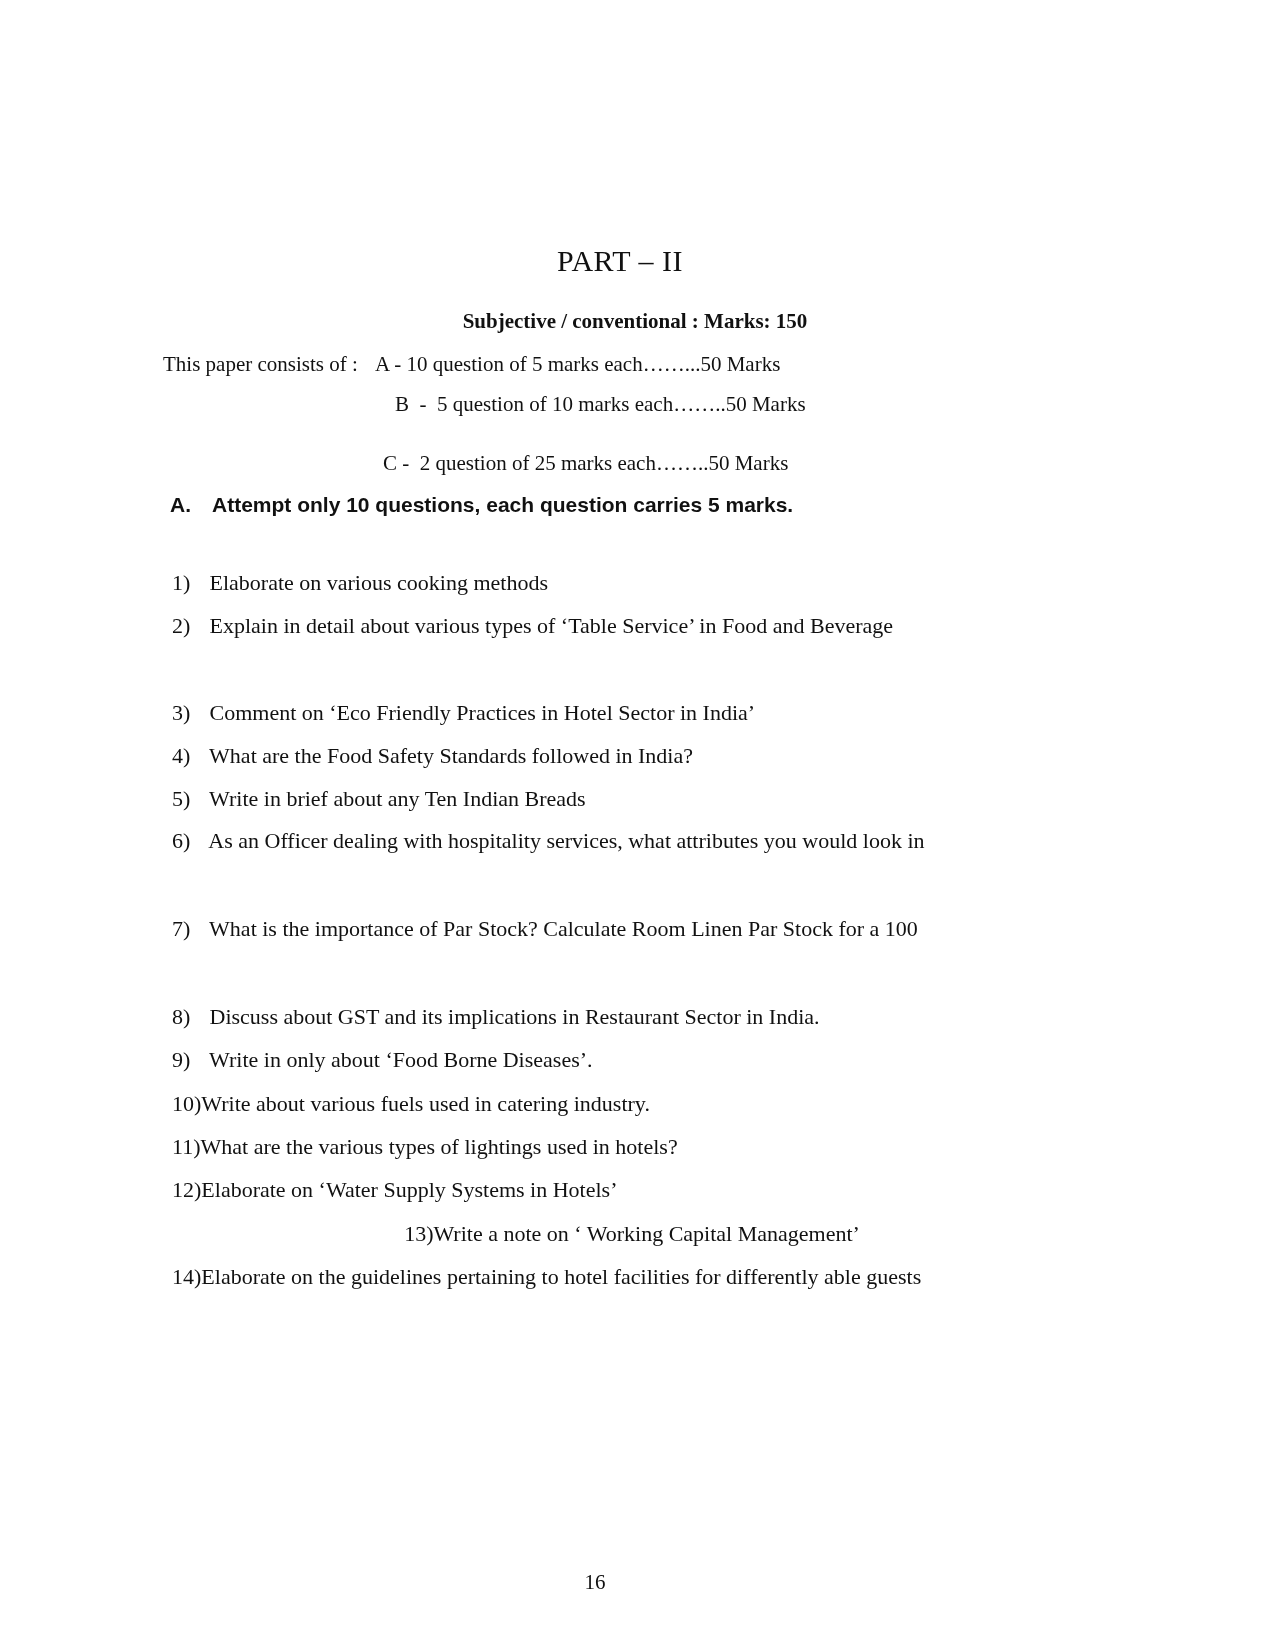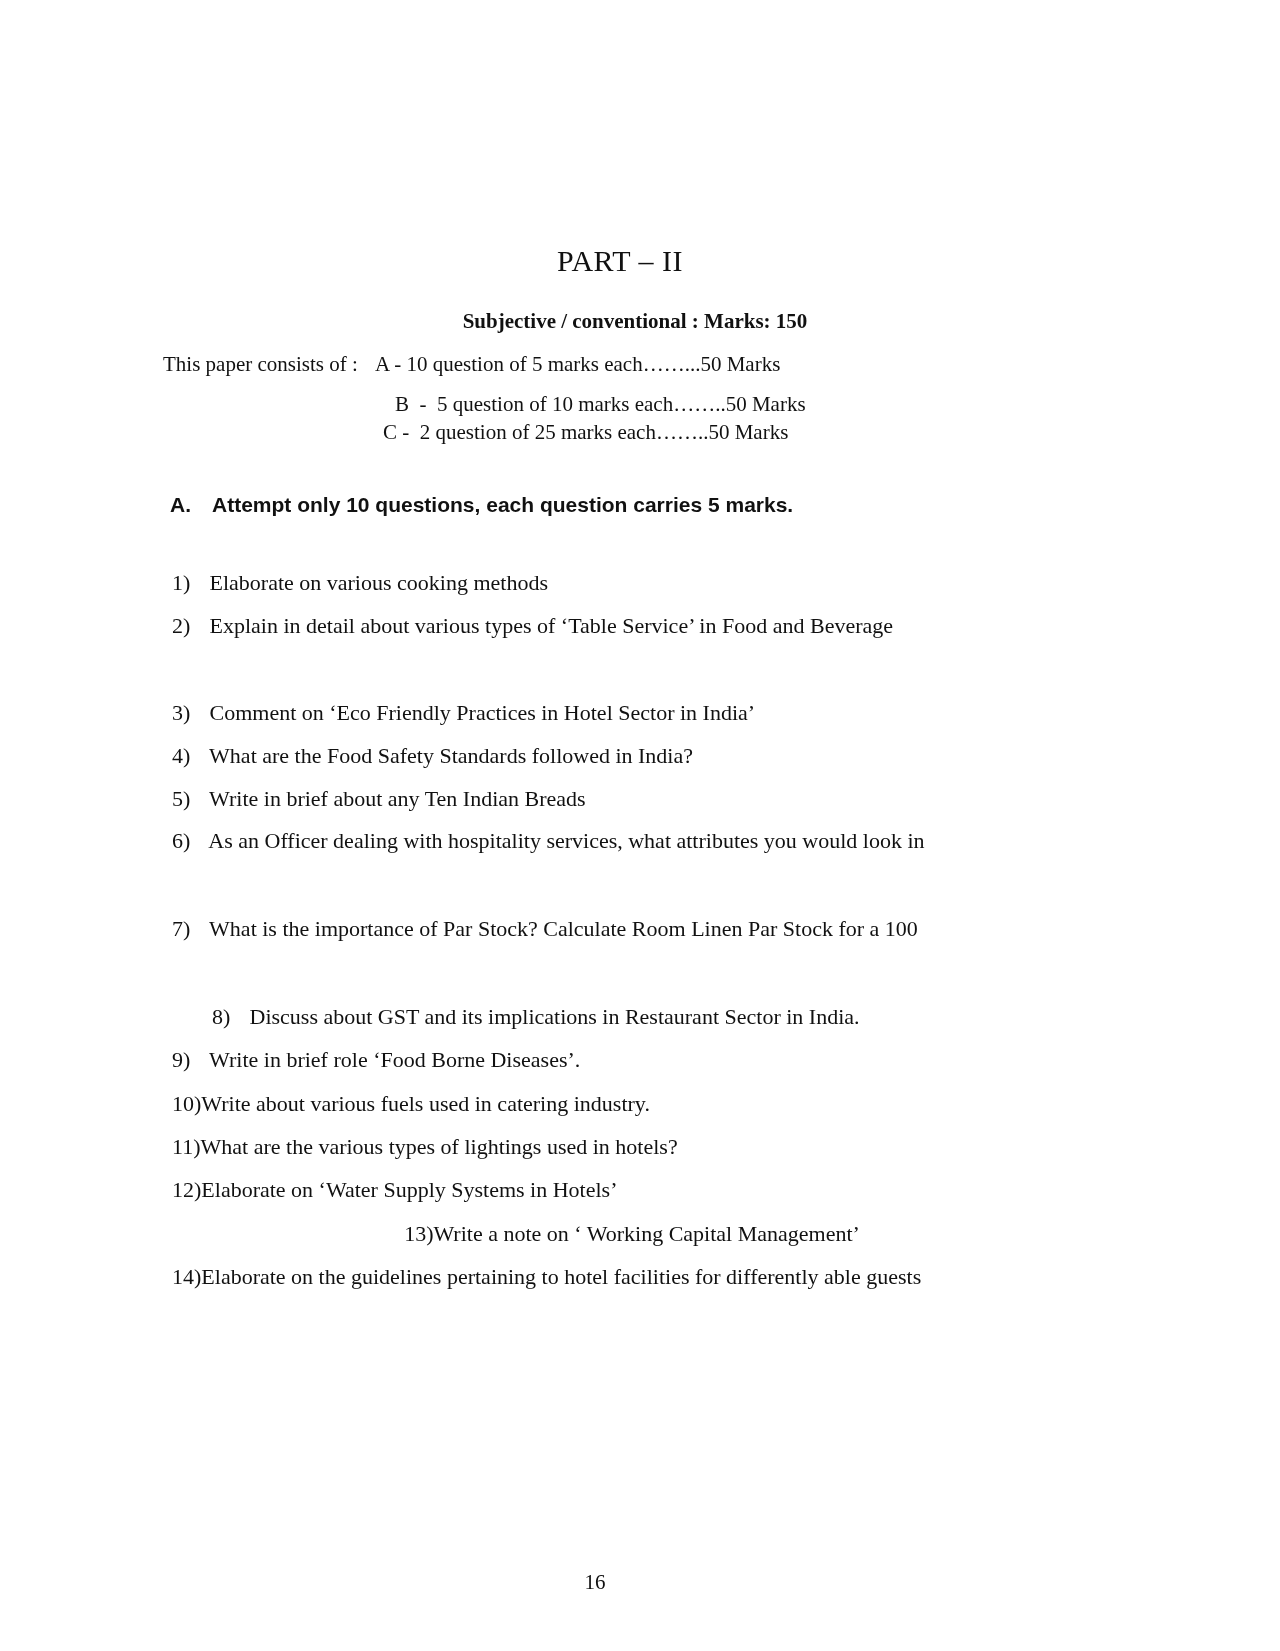--- a/index.html
+++ b/index.html
@@ -35,34 +35,34 @@
   </style>
 </head>
 <body>
 
 <div class="title">PART – II</div>
 <div class="subtitle">Subjective / conventional : Marks: 150</div>
 
 <div class="consists" style="top:352px; left:163px;">This paper consists of : </div>
 <div class="consists" style="top:352px; left:375px;">A - 10 question of 5 marks each……...50 Marks</div>
 <div class="consists" style="top:392px; left:366px;margin-left:29px;">B  -  5 question of 10 marks each……..50 Marks</div>
-<div class="consists" style="top:420px; left:383px;">C -  2 question of 25 marks each……..50 Marks</div>
+<div class="consists" style="top:451px; left:383px;">C -  2 question of 25 marks each……..50 Marks</div>
 
 <div class="section-head">
   <span class="letter">A.</span><span class="text">Attempt only 10 questions, each question carries 5 marks.</span>
 </div>
 
 <div class="q" style="top:560px;"><span class="num">1)</span> <span>Elaborate on various cooking methods</span></div>
 <div class="q" style="top:603px;"><span class="num">2)</span> <span>Explain in detail about various types of ‘Table Service’ in Food and Beverage</span></div>
 <div class="q" style="top:690px;"><span class="num">3)</span> <span>Comment on ‘Eco Friendly Practices in Hotel Sector in India’</span></div>
 <div class="q" style="top:733px;"><span class="num">4)</span> <span>What are the Food Safety Standards followed in India?</span></div>
 <div class="q" style="top:776px;"><span class="num">5)</span> <span>Write in brief about any Ten Indian Breads</span></div>
 <div class="q" style="top:818px;"><span class="num">6)</span> <span>As an Officer dealing with hospitality services, what attributes you would look in</span></div>
 <div class="q" style="top:906px;"><span class="num">7)</span> <span>What is the importance of Par Stock? Calculate Room Linen Par Stock for a 100</span></div>
-<div class="q" style="top:994px;margin-left:40px;"><span class="num">8)</span> <span>Discuss about GST and its implications in Restaurant Sector in India.</span></div>
-<div class="q" style="top:1037px;"><span class="num">9)</span> <span>Write in brief role ‘Food Borne Diseases’.</span></div>
+<div class="q" style="top:994px;"><span class="num">8)</span> <span>Discuss about GST and its implications in Restaurant Sector in India.</span></div>
+<div class="q" style="top:1037px;"><span class="num">9)</span> <span>Write in only about ‘Food Borne Diseases’.</span></div>
 <div class="q" style="top:1081px;"><span>10)</span><span>Write about various fuels used in catering industry.</span></div>
 <div class="q" style="top:1124px;"><span>11)</span><span>What are the various types of lightings used in hotels?</span></div>
 <div class="q" style="top:1167px;"><span>12)</span><span>Elaborate on ‘Water Supply Systems in Hotels’</span></div>
 <div class="q" style="top:1211px;text-align:center;"><span>13)</span><span>Write a note on ‘ Working Capital Management’</span></div>
 <div class="q" style="top:1254px;"><span>14)</span><span>Elaborate on the guidelines pertaining to hotel facilities for differently able guests</span></div>
 
 <div class="pageno">16</div>
 
 </body></html>

